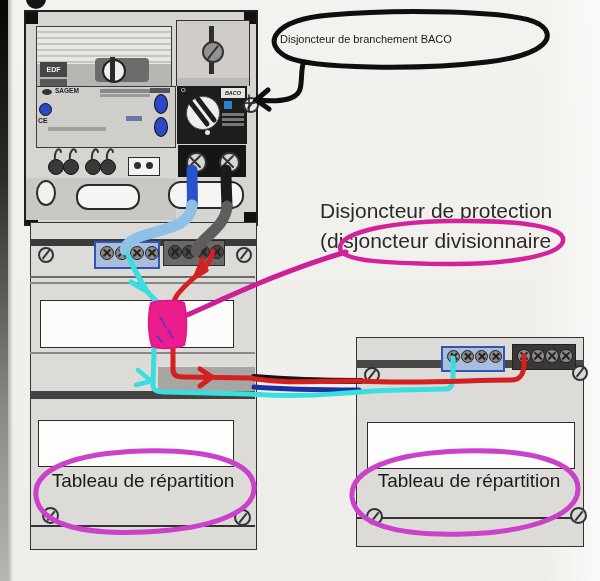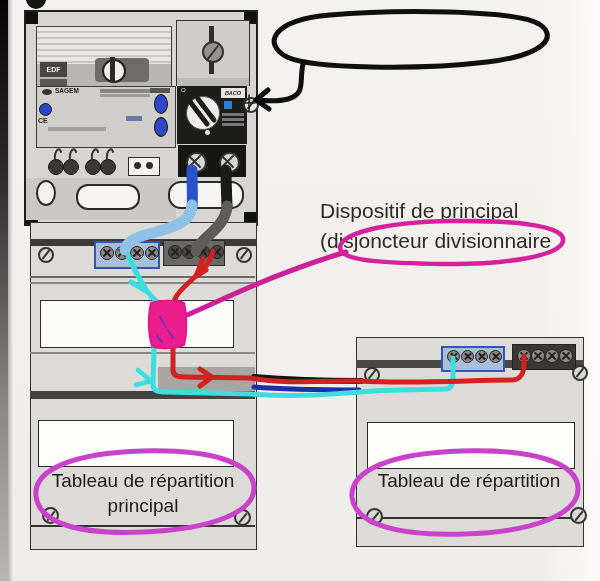--- a/index.html
+++ b/index.html
@@ -126,21 +126,20 @@
   <div class="abs" style="left:30px;top:276px;width:225px;height:2px;background:#6a6866;z-index:3;"></div>
   <div class="abs" style="left:30px;top:282px;width:225px;height:2px;background:#8a8886;z-index:3;"></div>
   <div class="abs" style="left:40px;top:300px;width:192px;height:46px;background:#fcfcfb;border:1.5px solid #2a2a2a;z-index:3;"></div>
   <div class="abs" style="left:30px;top:352px;width:225px;height:2px;background:#8a8886;z-index:3;"></div>
   <div class="abs" style="left:158px;top:367px;width:97px;height:30px;background:#a8a6a2;z-index:3;"></div>
   <div class="abs" style="left:30px;top:391px;width:225px;height:8px;background:#454341;z-index:3;"></div>
   <div class="abs" style="left:38px;top:420px;width:194px;height:45px;background:#fdfdfc;border:1.5px solid #2a2a2a;z-index:3;"></div>
 
   <div class="abs label-2line" style="left:32px;top:468px;width:222px;">
     <div>Tableau de répartition</div>
-    <div>principal</div>
   </div>
   <div class="abs slashscrew" style="left:42px;top:507px;width:13px;height:13px;z-index:4;"></div>
   <div class="abs slashscrew" style="left:234px;top:509px;width:13px;height:13px;z-index:4;"></div>
   <div class="abs" style="left:30px;top:525px;width:225px;height:2px;background:#333;z-index:3;"></div>
 
   <div class="abs" style="left:356px;top:337px;width:226px;height:208px;background:#dddbd7;border:1.5px solid #333;z-index:2;"></div>
   <div class="abs" style="left:356px;top:360px;width:228px;height:8px;background:#4a4846;z-index:3;"></div>
   <div class="abs" style="left:441px;top:346px;width:60px;height:22px;background:#a9bedd;border:2px solid #2f57b2;z-index:4;"></div>
   <div class="abs screwx" style="left:447px;top:350px;width:11px;height:11px;z-index:5;"></div>
   <div class="abs screwx" style="left:461px;top:350px;width:11px;height:11px;z-index:5;"></div>
@@ -154,22 +153,25 @@
   <div class="abs slashscrew" style="left:364px;top:367px;width:12px;height:12px;z-index:4;"></div>
   <div class="abs slashscrew" style="left:572px;top:365px;width:12px;height:12px;z-index:4;"></div>
   <div class="abs" style="left:367px;top:422px;width:206px;height:45px;background:#fdfdfc;border:1.5px solid #2a2a2a;z-index:3;"></div>
   <div class="abs label-2line" style="left:358px;top:468px;width:222px;">
     <div>Tableau de répartition</div>
   </div>
   <div class="abs slashscrew" style="left:366px;top:508px;width:13px;height:13px;z-index:4;"></div>
   <div class="abs slashscrew" style="left:570px;top:507px;width:13px;height:13px;z-index:4;"></div>
   <div class="abs" style="left:356px;top:517px;width:226px;height:2px;background:#333;z-index:3;"></div>
 
+  <div class="abs" style="left:280px;top:33px;width:260px;font-size:11px;color:#1a1a1a;z-index:30;">
+    <span>Disjoncteur de branchement BACO</span>
+  </div>
   <div class="abs annot" style="left:320px;top:196px;width:275px;">
-    <div>Dispositif de principal</div>
+    <div>Disjoncteur de protection</div>
     <div>(disjoncteur divisionnaire</div>
   </div>
 
   <svg id="overlay" width="600" height="581" viewBox="0 0 600 581">
     <g fill="none" stroke-linecap="round" stroke-linejoin="round">
 
       <path d="M191,103 L207,124" stroke="#1d1d1b" stroke-width="5"></path>
       <path d="M198,99 L214,120" stroke="#1d1d1b" stroke-width="5"></path>
       <path d="M189,156 L200,167 M200,156 L189,167" stroke="#333" stroke-width="2"></path>
       <path d="M222,156 L233,167 M233,156 L222,167" stroke="#333" stroke-width="2"></path>

